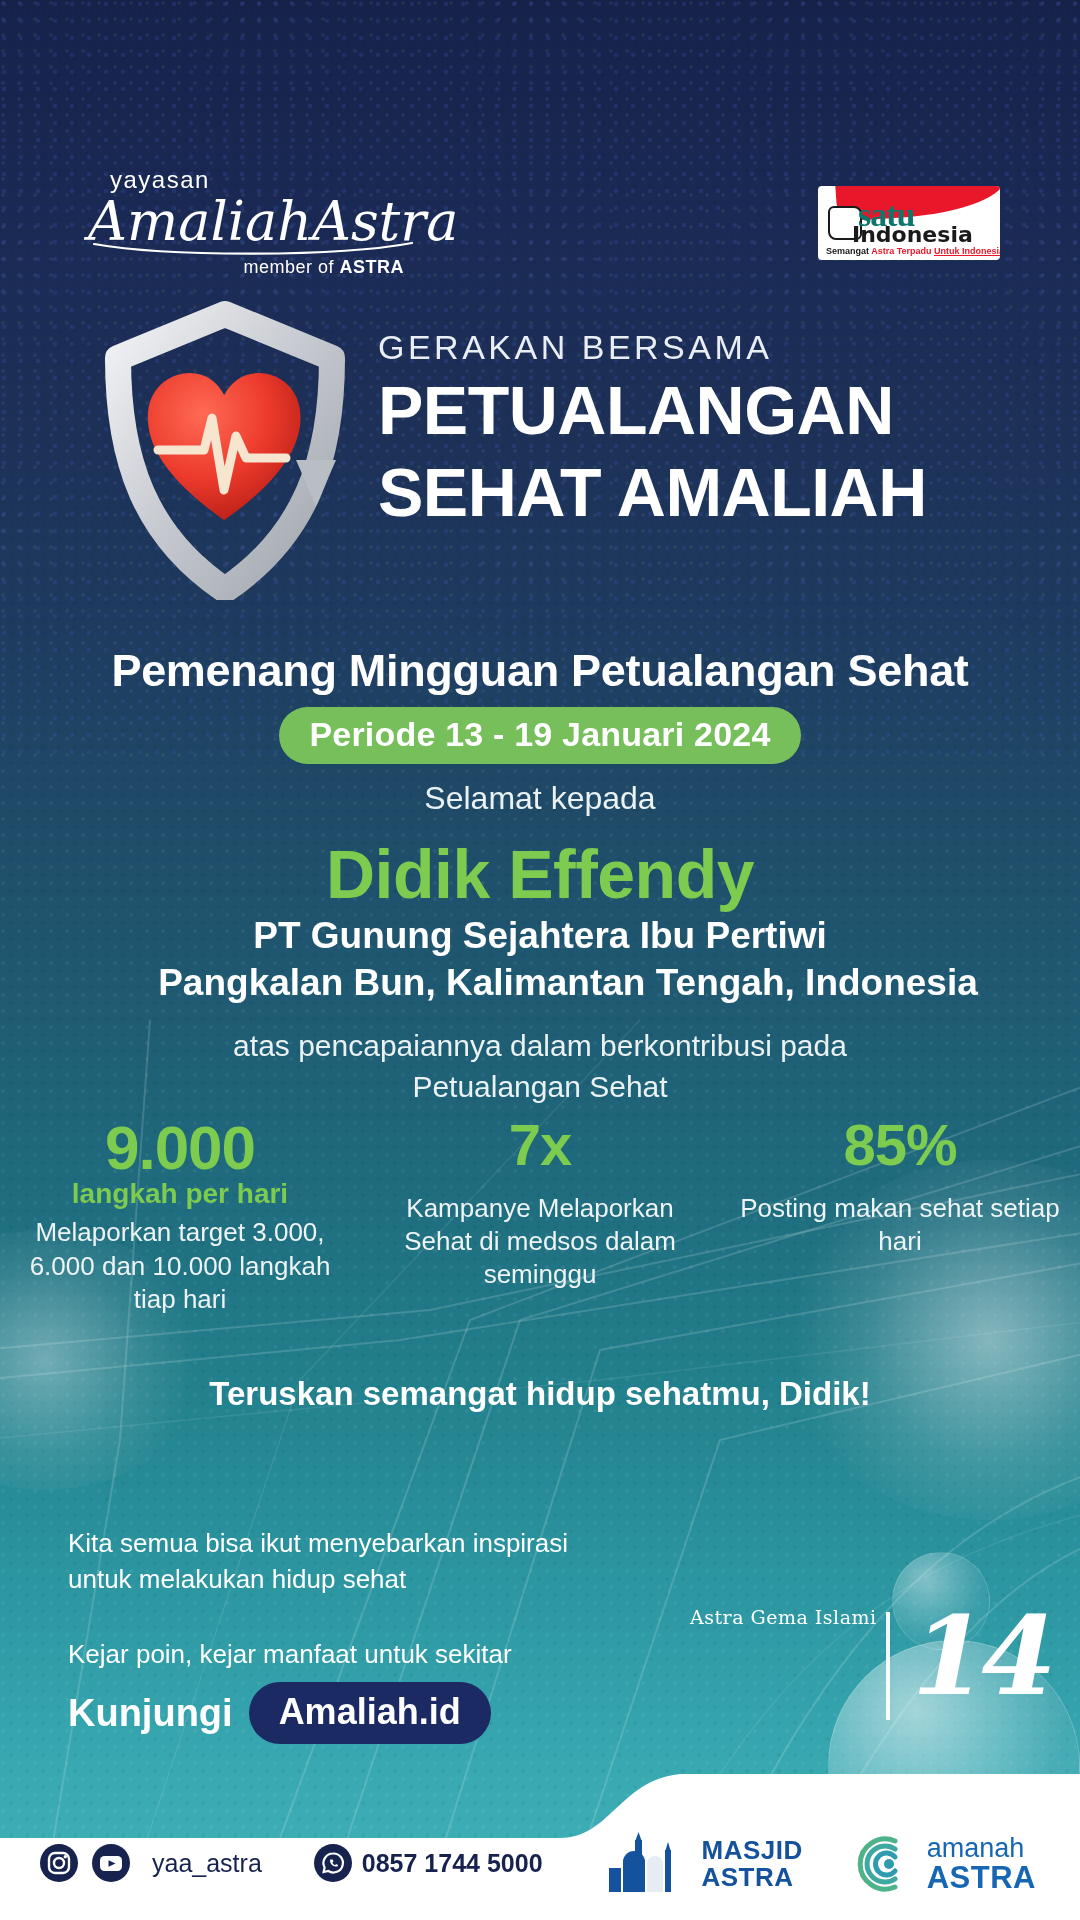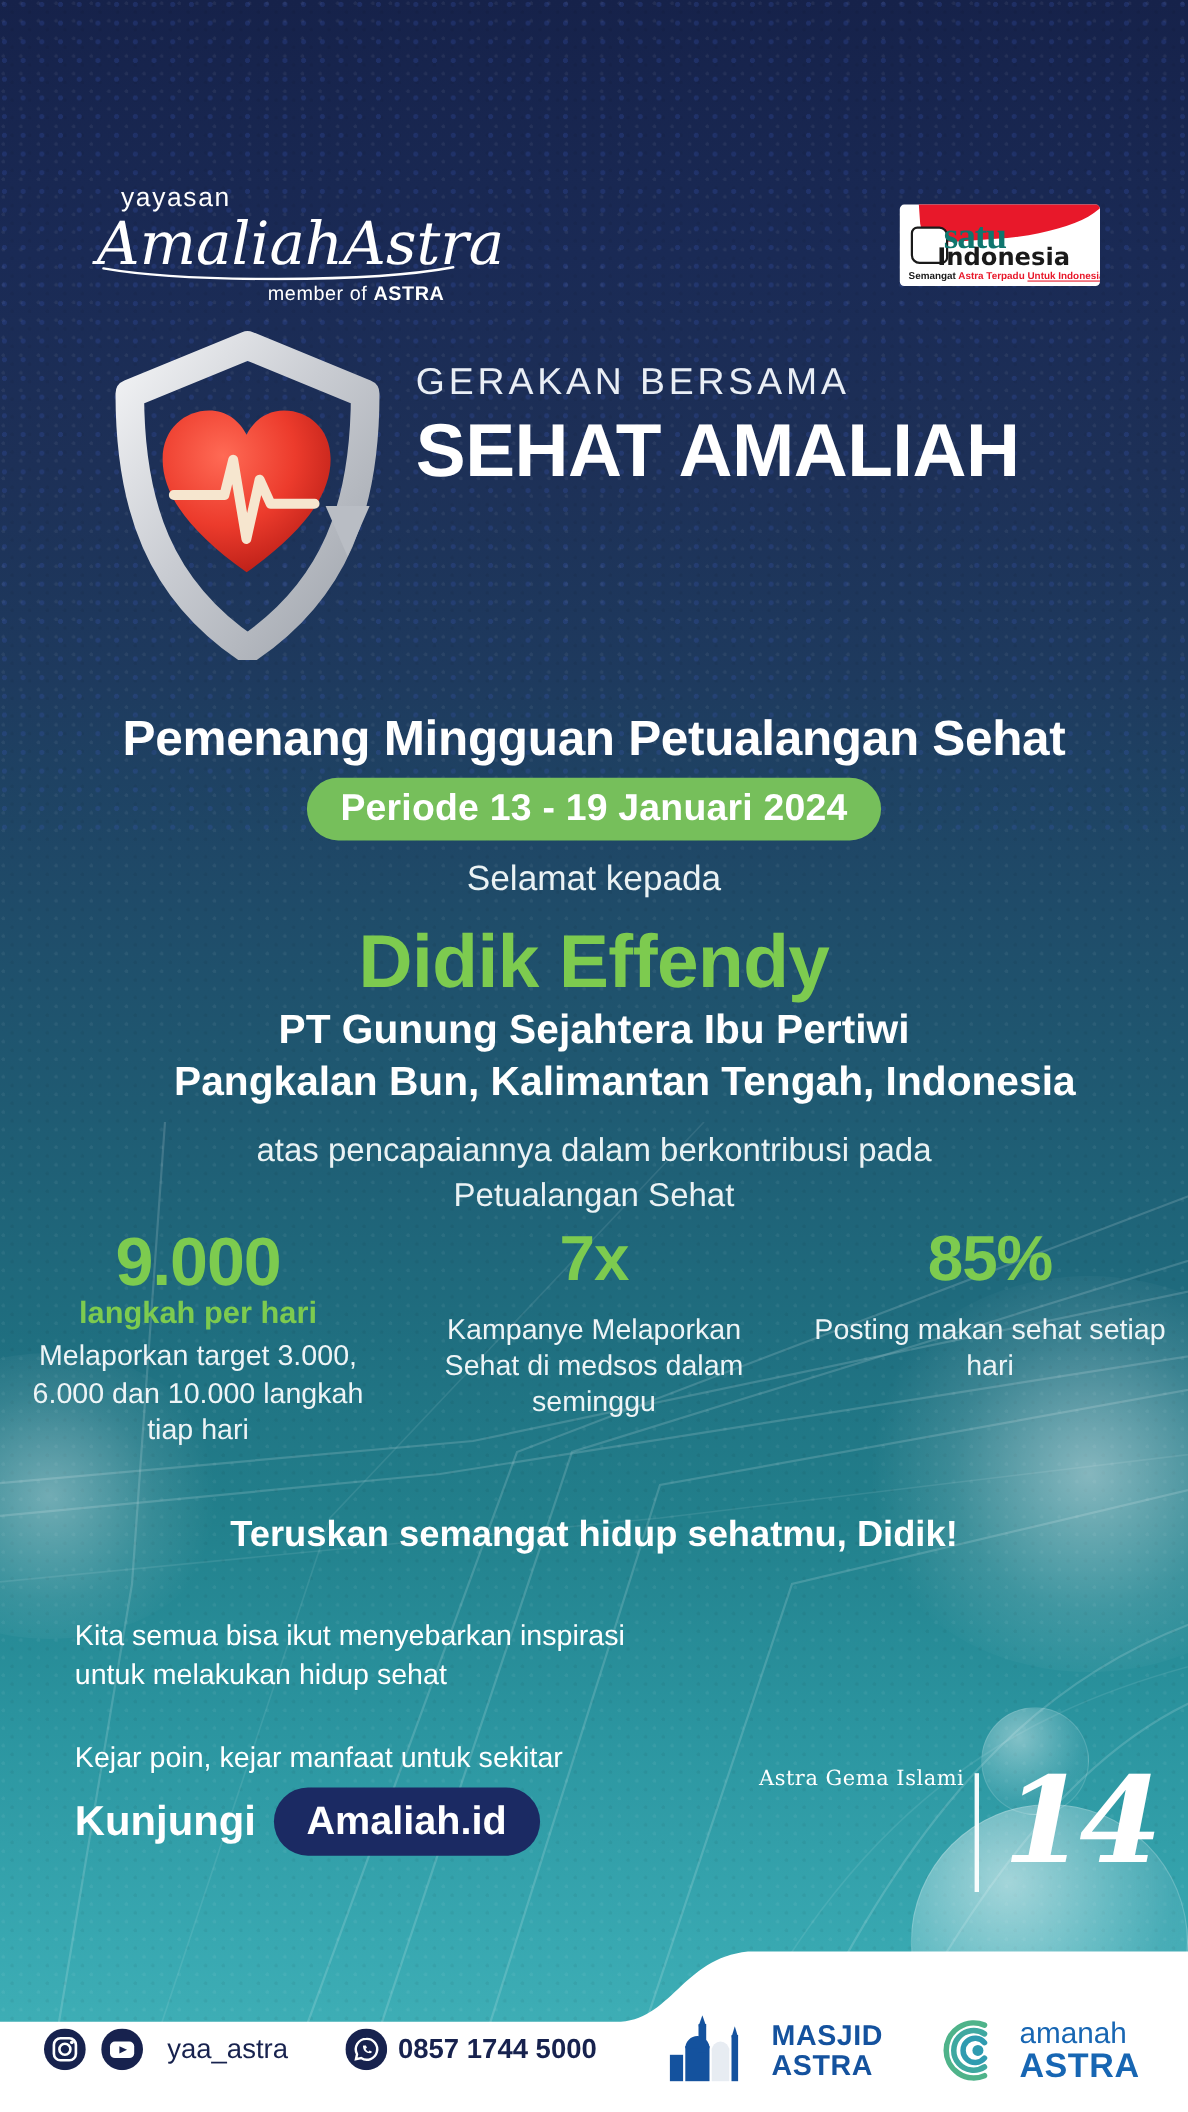--- a/index.html
+++ b/index.html
@@ -105,21 +105,21 @@
   .stat{flex:1;text-align:center;color:#fff;padding:0 10px;}
   .stat-num{font-size:62px;font-weight:bold;color:#7dcb4f;line-height:1.05;letter-spacing:-1px;}
   .stat-sub{font-size:28px;font-weight:bold;color:#7dcb4f;line-height:1.15;margin-top:-2px;}
   .stat-desc{font-size:26px;color:#eef4f6;line-height:1.28;margin-top:6px;}
   .stat.s2 .stat-num,.stat.s3 .stat-num{font-size:58px;}
   .stat.s2 .stat-desc,.stat.s3 .stat-desc{margin-top:16px;}
 
   .t-teruskan{top:1375px;font-size:33px;font-weight:bold;}
 
   
-  .bottom-copy{position:absolute;left:68px;top:1468px;width:560px;color:#fff;}
+  .bottom-copy{position:absolute;left:68px;top:1525px;width:560px;color:#fff;}
   .bc-line{font-size:26px;line-height:1.4;}
   .bc-gap{height:38px;}
   .kunjungi-row{display:flex;align-items:center;margin-top:10px;}
   .kunjungi{font-size:38px;font-weight:bold;color:#fff;}
   .pill{
     margin-left:16px;background:#1b2a63;color:#fff;font-size:36px;font-weight:bold;
     padding:9px 30px 11px;border-radius:34px;
   }
 
   
@@ -215,20 +215,21 @@
         </defs>
         <path d="M125 14 L232 58 C232 160 205 236 125 290 C45 236 18 160 18 58 Z" fill="none" stroke="url(#gshield)" stroke-width="26" stroke-linejoin="round"></path>
         <path d="M196 160 L236 160 L216 206 Z" fill="#b9bdc4"></path>
         <path d="M125 228 C 66 186, 42 150, 42 116 C 42 86, 64 68, 88 68 C 105 68, 118 78, 125 92
                  C 132 78, 145 68, 162 68 C 186 68, 208 86, 208 116 C 208 150, 184 186, 125 228 Z" transform="translate(0,-6) scale(0.92) translate(10,18)" fill="url(#gheart)"></path>
         <path d="M58 150 L92 150 L104 150 L112 118 L124 190 L136 136 L146 158 L186 158" fill="none" stroke="#f6e6cf" stroke-width="9" stroke-linecap="round" stroke-linejoin="round"></path>
       </svg>
     </div>
     <div class="hero-text">
       <div class="hero-kicker">GERAKAN BERSAMA</div>
+      <div class="hero-title">PETUALANGAN</div>
       <div class="hero-title">SEHAT AMALIAH</div>
     </div>
   </div>
 
   <div class="center t-pemenang">Pemenang Mingguan Petualangan Sehat</div>
   <div class="center periode-wrap">
     <span class="periode">Periode 13 - 19 Januari 2024</span>
   </div>
   <div class="center t-selamat">Selamat kepada</div>
   <div class="center t-name">Didik Effendy</div>

